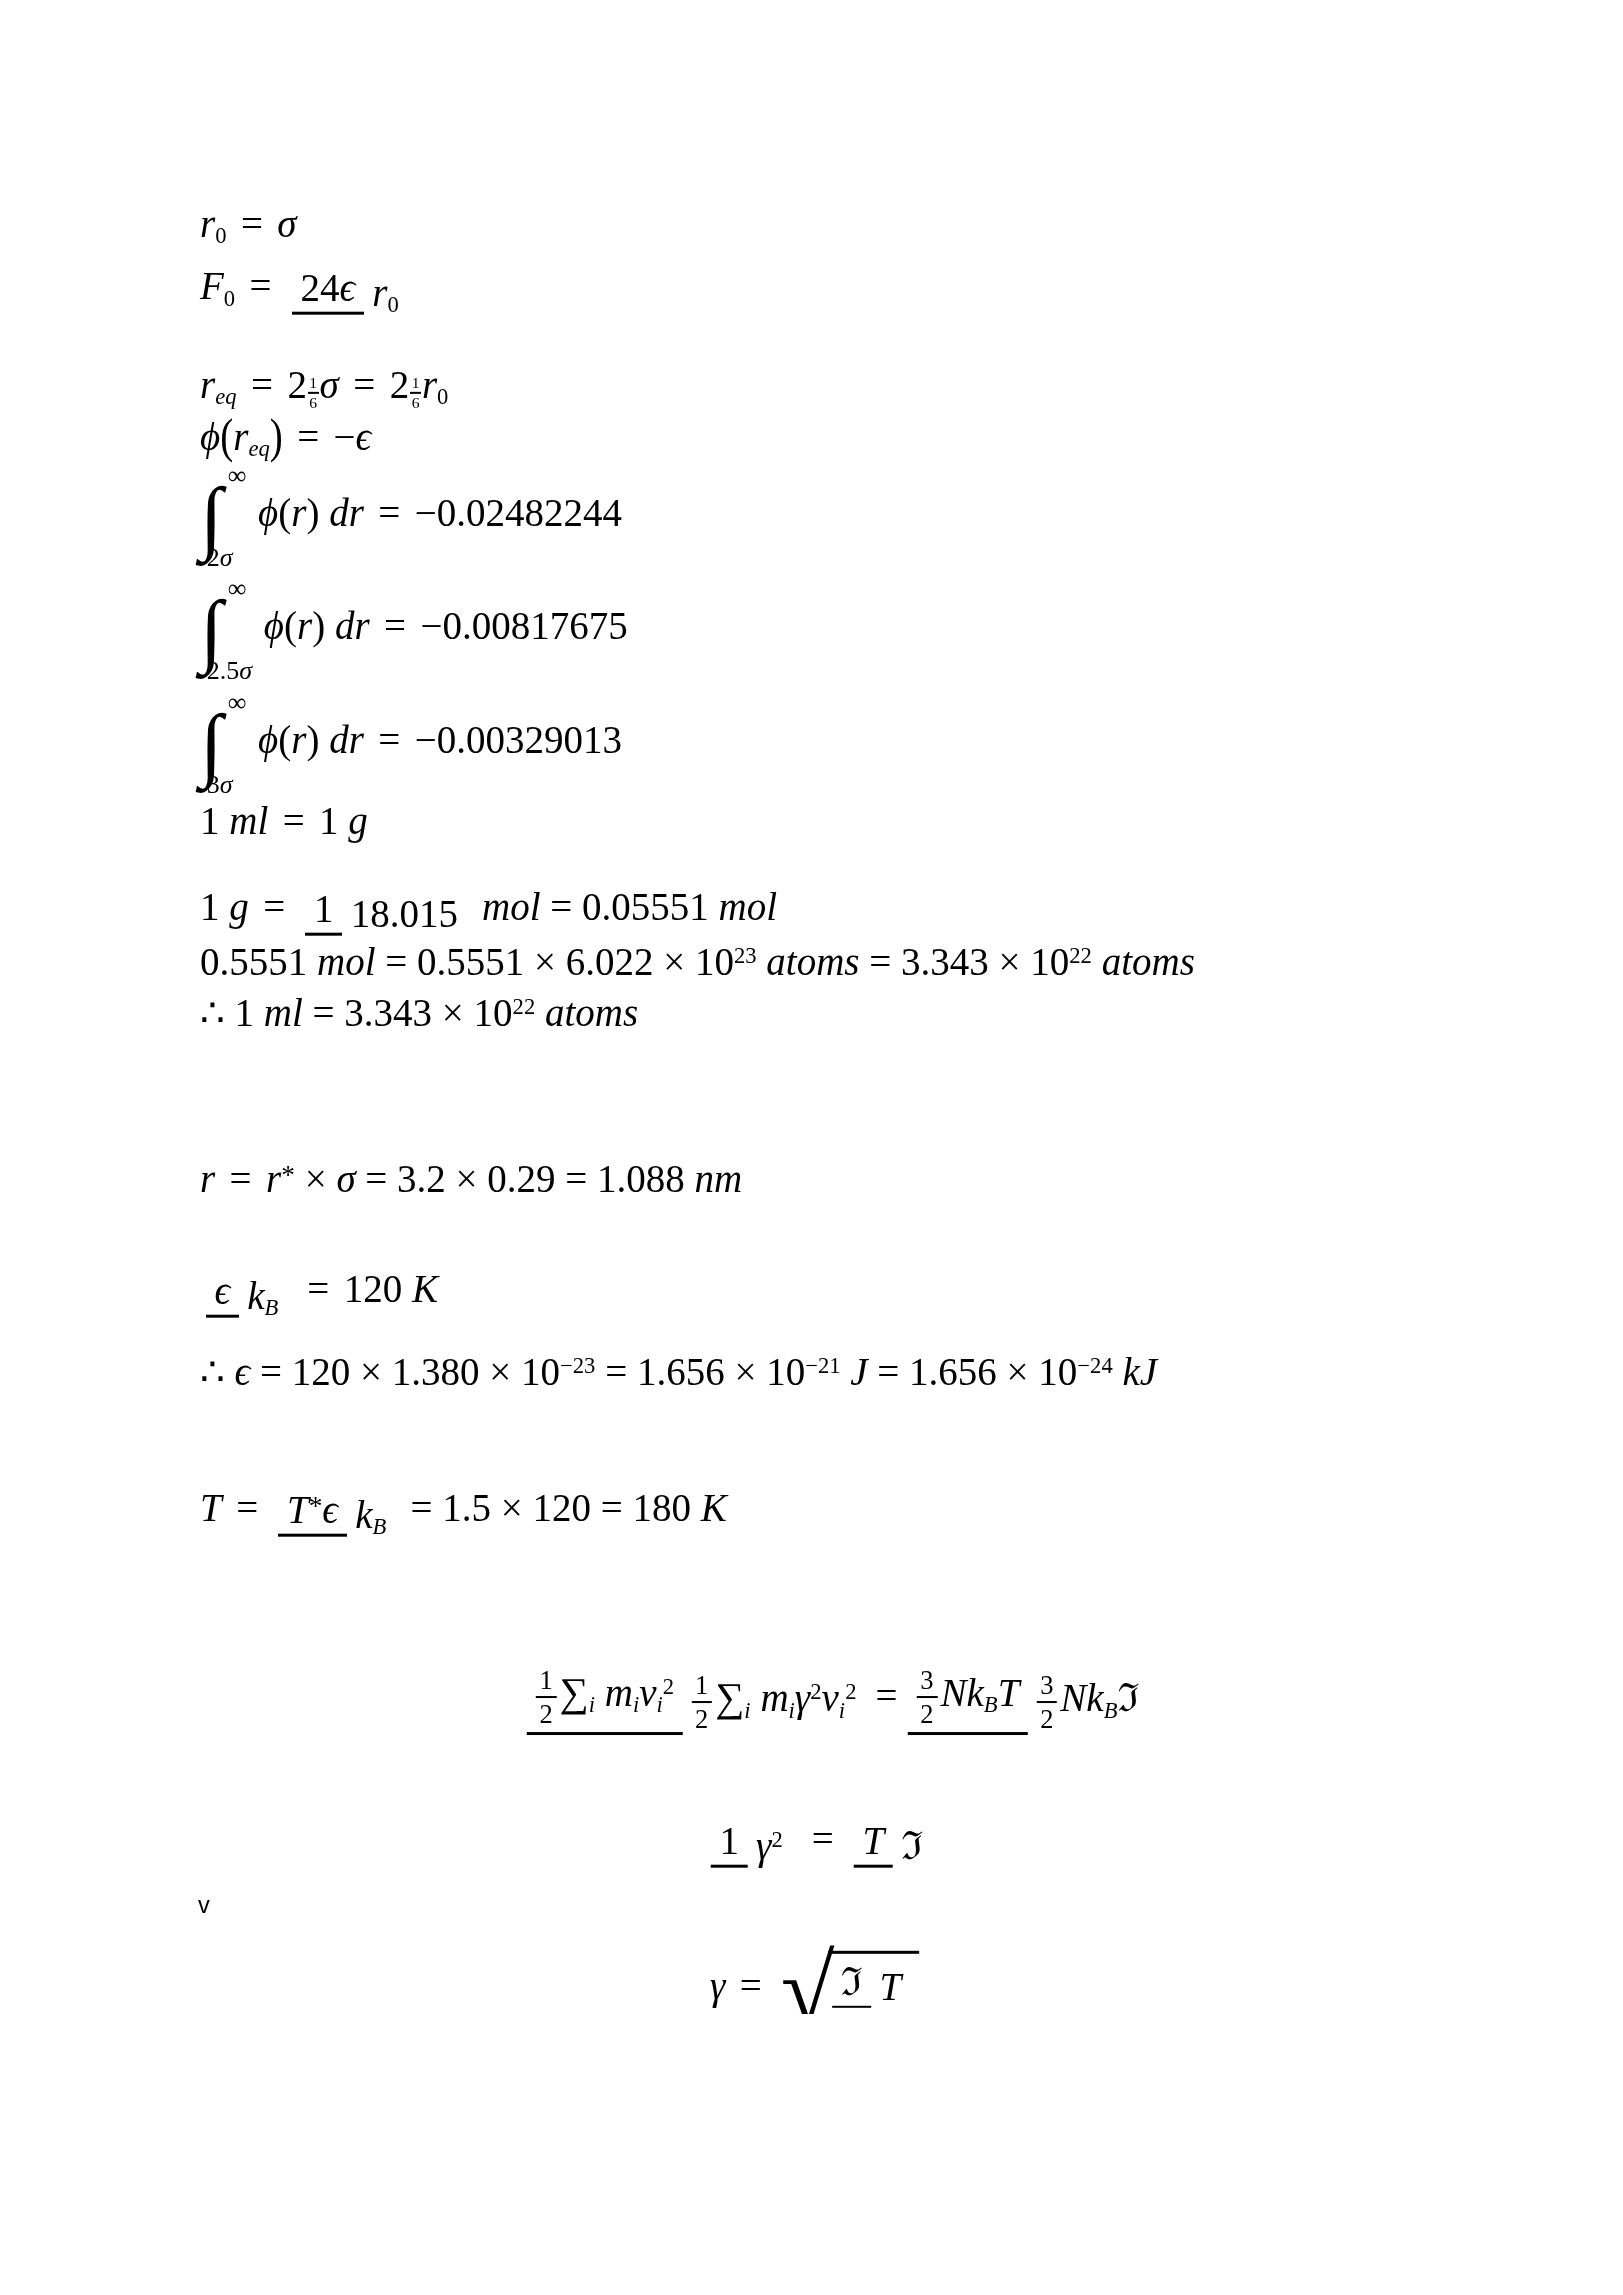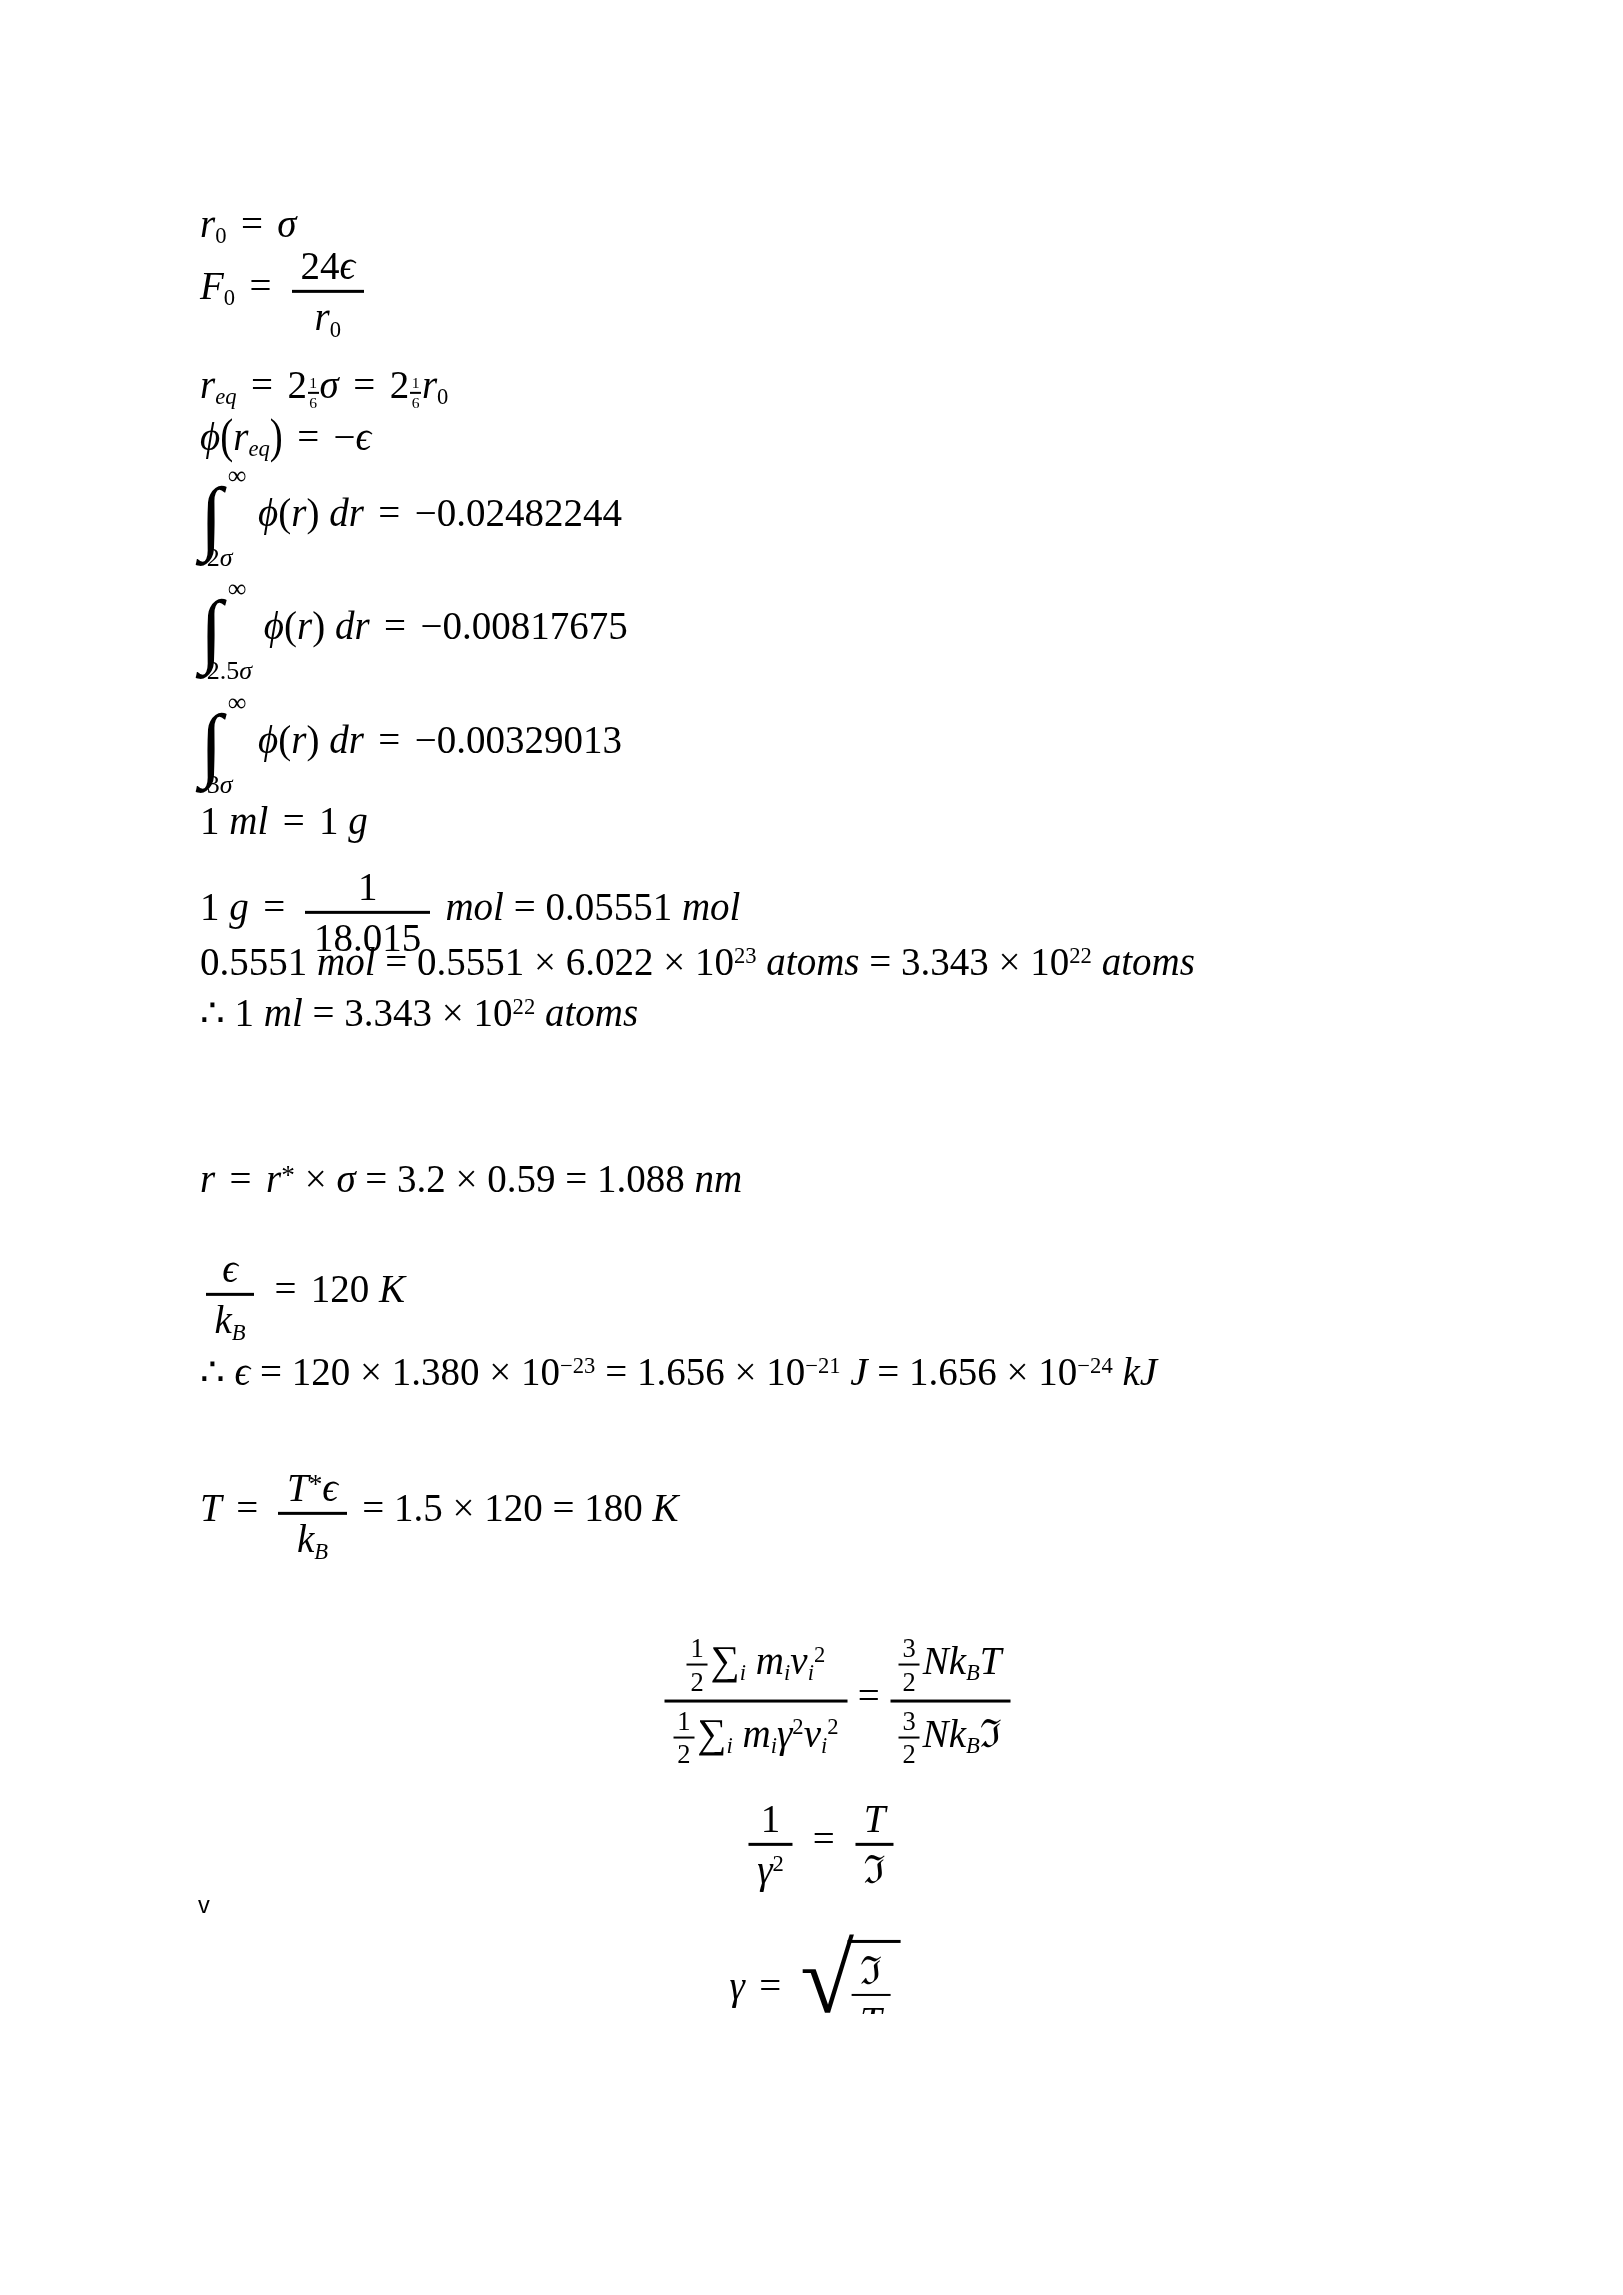--- a/index.html
+++ b/index.html
@@ -21,21 +21,21 @@
     line-height: 1;
     white-space: nowrap;
   }
   .eq.ctr { left: 50%; transform: translate(-50%, -50%); }
   .v { font-style: italic; }
   .sb { font-size: 58%; position: relative; top: 0.28em; }
   .su { font-size: 58%; position: relative; top: -0.55em; }
   .sust { font-size: 70%; position: relative; top: -0.28em; }
   .op { margin: 0 0.12em; }
   .frac {
-    display: inline-flex; flex-direction: column; 
+    display: inline-flex; align-items: center;
     vertical-align: middle; text-align: center; margin: 0 0.15em;
   }
   .fnum { display: block; border-bottom: 3.3px solid #000; padding: 0.05em 0.22em 0.12em; }
   .fden { display: block; padding: 0.12em 0.22em 0; }
   .efrac {
     display: inline-flex; flex-direction: column; align-items: center;
     font-size: 40%; line-height: 1; position: relative; top: -0.66em; margin: 0 0.06em;
   }
   .efrac .en { border-bottom: 2px solid #000; padding: 0 0.1em 0.1em; }
   .efrac .ed { padding-top: 0.1em; }
@@ -116,21 +116,21 @@
   <div class="eq" style="top:911px"><span>1</span> <span class="v">g</span> <span class="op">=</span> <span class="frac">
         <span class="fnum">1</span>
         <span class="fden">18.015</span>
       </span> <span class="v">mol</span> <span>= 0.05551</span> <span class="v">mol</span></div>
 
   <div class="eq" style="top:961px"><span>0.5551</span> <span class="v">mol</span> <span>= 0.5551 × 6.022 × 10</span><span class="su">23</span> <span class="v">atoms</span> <span>= 3.343 × 10</span><span class="su">22</span> <span class="v">atoms</span></div>
 
   <div class="eq" style="top:1012px"><span>∴ 1</span> <span class="v">ml</span> <span>=  3.343  ×  10</span><span class="su">22</span> <span class="v">atoms</span></div>
 
 
-  <div class="eq" style="top:1178px"><span class="v">r</span> <span class="op">=</span> <span class="v">r</span><span class="sust">*</span> <span>×</span> <span class="v">σ</span> <span>= 3.2 × 0.59 = 1.088</span> <span class="v">nm</span></div>
+  <div class="eq" style="top:1178px"><span class="v">r</span> <span class="op">=</span> <span class="v">r</span><span class="sust">*</span> <span>×</span> <span class="v">σ</span> <span>= 3.2 × 0.29 = 1.088</span> <span class="v">nm</span></div>
 
   <div class="eq" style="top:1293px"><span class="frac">
         <span class="fnum"><span class="v">ϵ</span></span>
         <span class="fden"><span class="v">k</span><span class="sb v">B</span></span>
       </span> <span class="op">=</span> <span>120</span> <span class="v">K</span></div>
 
   <div class="eq" style="top:1371px"><span>∴</span> <span class="v">ϵ</span> <span>= 120 × 1.380 × 10</span><span class="su">−23</span> <span>= 1.656 × 10</span><span class="su">−21</span> <span class="v">J</span> <span>=  1.656 × 10</span><span class="su">−24</span> <span class="v">kJ</span></div>
 
 
   <div class="eq" style="top:1512px"><span class="v">T</span> <span class="op">=</span> <span class="frac">

